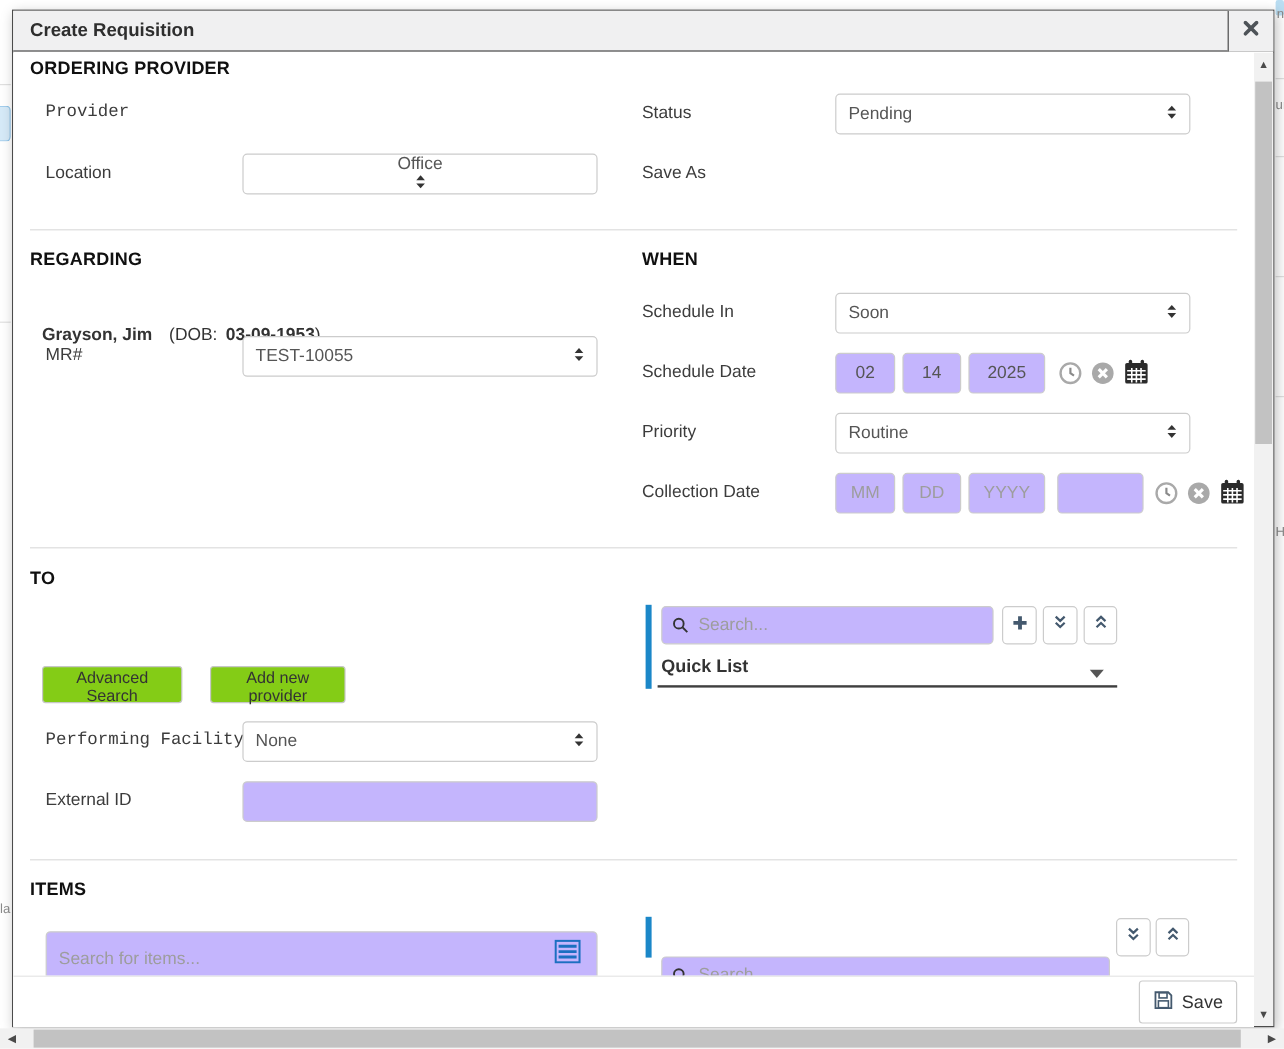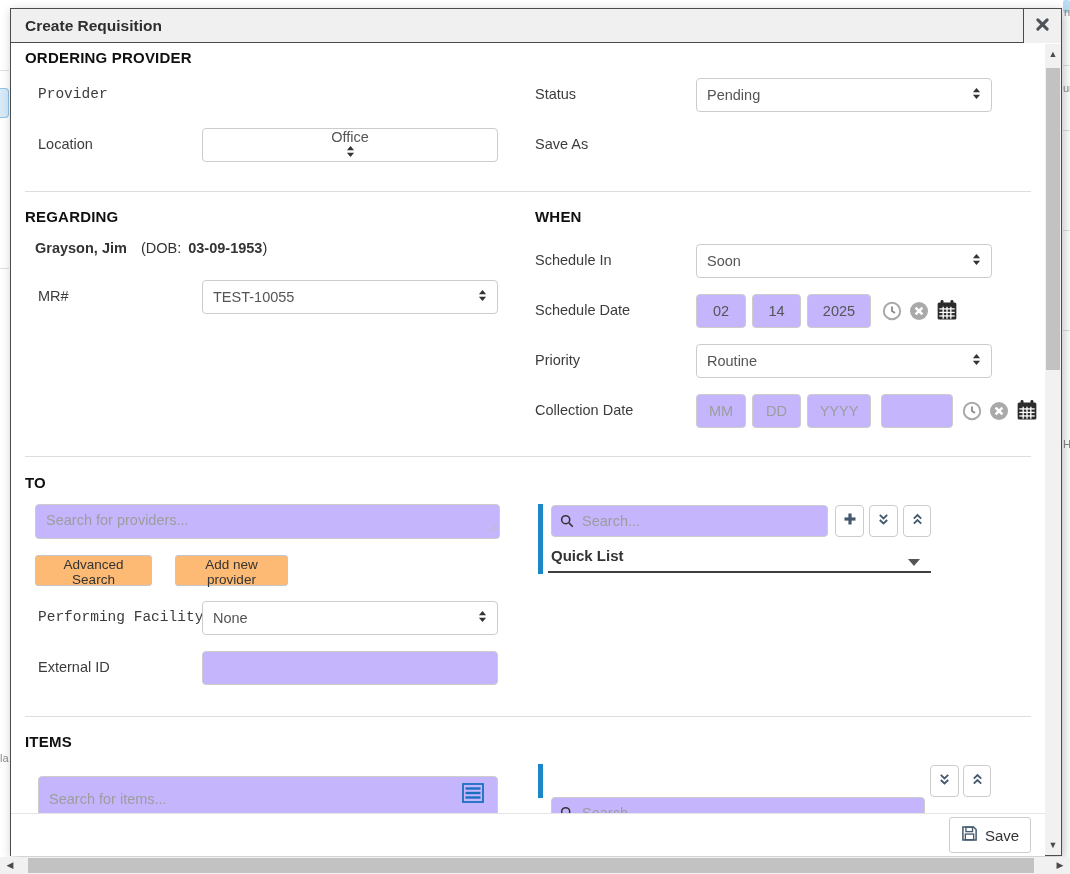--- a/index.html
+++ b/index.html
@@ -33,34 +33,34 @@
   .divider { height:1px; background:#dddddd; }
 
   .sel { border:1px solid #cccccc; border-radius:4px; background:#fff; height:34px;
     display:flex; align-items:center; justify-content:space-between; padding:0 10px;
     font-size:14.5px; color:#555; cursor:pointer; }
   .inp { border:1px solid #cccccc; border-radius:4px; height:34px; font-size:14.5px; color:#555;
     padding:0 10px; font-family:inherit; background:#c4b5fd; outline:none; width:100%; }
   input::placeholder, textarea::placeholder { color:#9d9d9d; opacity:1; }
   .dateinp { text-align:center; padding:0 4px; }
 
-  .btn { border:1px solid #c6c6c6; border-radius:3px; background:#fdba74; font-size:13.5px;
+  .btn { border:1px solid #c6c6c6; border-radius:3px; background:#84cc16; font-size:13.5px;
     color:#333; font-family:inherit; height:31px; cursor:pointer; }
   .icon-btn { border:1px solid #cccccc; border-radius:4px; background:#fff;
     display:flex; align-items:center; justify-content:center; cursor:pointer; }
 
   .searchwrap { position:relative; }
   .searchwrap svg.mag { position:absolute; left:9px; top:50%; margin-top:-7px; }
   .searchwrap input { padding-left:30px; }
 
   .bluebar { background:#1b87c8; width:5px; }
   .ql-title { font-size:15px; font-weight:bold; color:#333; }
   .ql-underline { height:2px; background:#3f3f3f; }
 
-  .patient-line { font-size:14.5px; color:#333; }
+  .patient-line { font-size:14.5px; color:#333;margin-top:31px; }
   .patient-line .bold { font-weight:bold; }
 
   textarea.inp { resize:none; padding-top:7px; }
   .resize-handle { position:absolute; right:3px; bottom:3px; pointer-events:none; }
 
   .footerbar { position:absolute; left:0; top:769px; width:1034px; height:43px; background:#fff;
     border-top:1px solid #e5e5e5; z-index:5; }
   .save-btn { position:absolute; left:938px; top:3px; width:82px; height:36px; border:1px solid #cccccc;
     border-radius:3px; background:#fff; display:flex; align-items:center; justify-content:center;
     gap:7px; font-size:15px; color:#333; cursor:pointer; }
@@ -214,27 +214,20 @@
           <line x1="3" y1="15.4" x2="17" y2="15.4" stroke="#fff" stroke-width="1.2"></line>
           <line x1="6.5" y1="7" x2="6.5" y2="18" stroke="#fff" stroke-width="1.2"></line>
           <line x1="10" y1="7" x2="10" y2="18" stroke="#fff" stroke-width="1.2"></line>
           <line x1="13.5" y1="7" x2="13.5" y2="18" stroke="#fff" stroke-width="1.2"></line>
         </svg></span>
 
     <div class="abs divider" style="left:14px; top:412px; width:1006px;"></div>
 
     <div class="abs h2" style="left:14px; top:430px;">TO</div>
 
-    <div class="abs" style="left:24px; top:460px; width:465px; height:35px;">
-      <textarea class="inp" style="width: 100%; height: 35px;" placeholder="Search for providers..."></textarea>
-      <span class="resize-handle"><svg width="8" height="8" viewBox="0 0 8 8">
-            <line x1="0" y1="8" x2="8" y2="0" stroke="#bbb" stroke-width="1"></line>
-            <line x1="4" y1="8" x2="8" y2="4" stroke="#bbb" stroke-width="1"></line>
-          </svg></span>
-    </div>
 
     <button class="abs btn" style="left:24px; top:511px; width:117px;">Advanced Search</button>
     <button class="abs btn" style="left:164px; top:511px; width:113px;">Add new provider</button>
 
     <div class="abs bluebar" style="left:527px; top:460px; height:70px;"></div>
     <div class="abs searchwrap" style="left:540px; top:461px; width:277px;">
       <svg class="mag" width="14" height="14" viewBox="0 0 16 16">
           <circle cx="6.5" cy="6.5" r="4.6" fill="none" stroke="#333" stroke-width="1.8"></circle>
           <line x1="10.2" y1="10.2" x2="14.6" y2="14.6" stroke="#333" stroke-width="1.8"></line>
         </svg>

